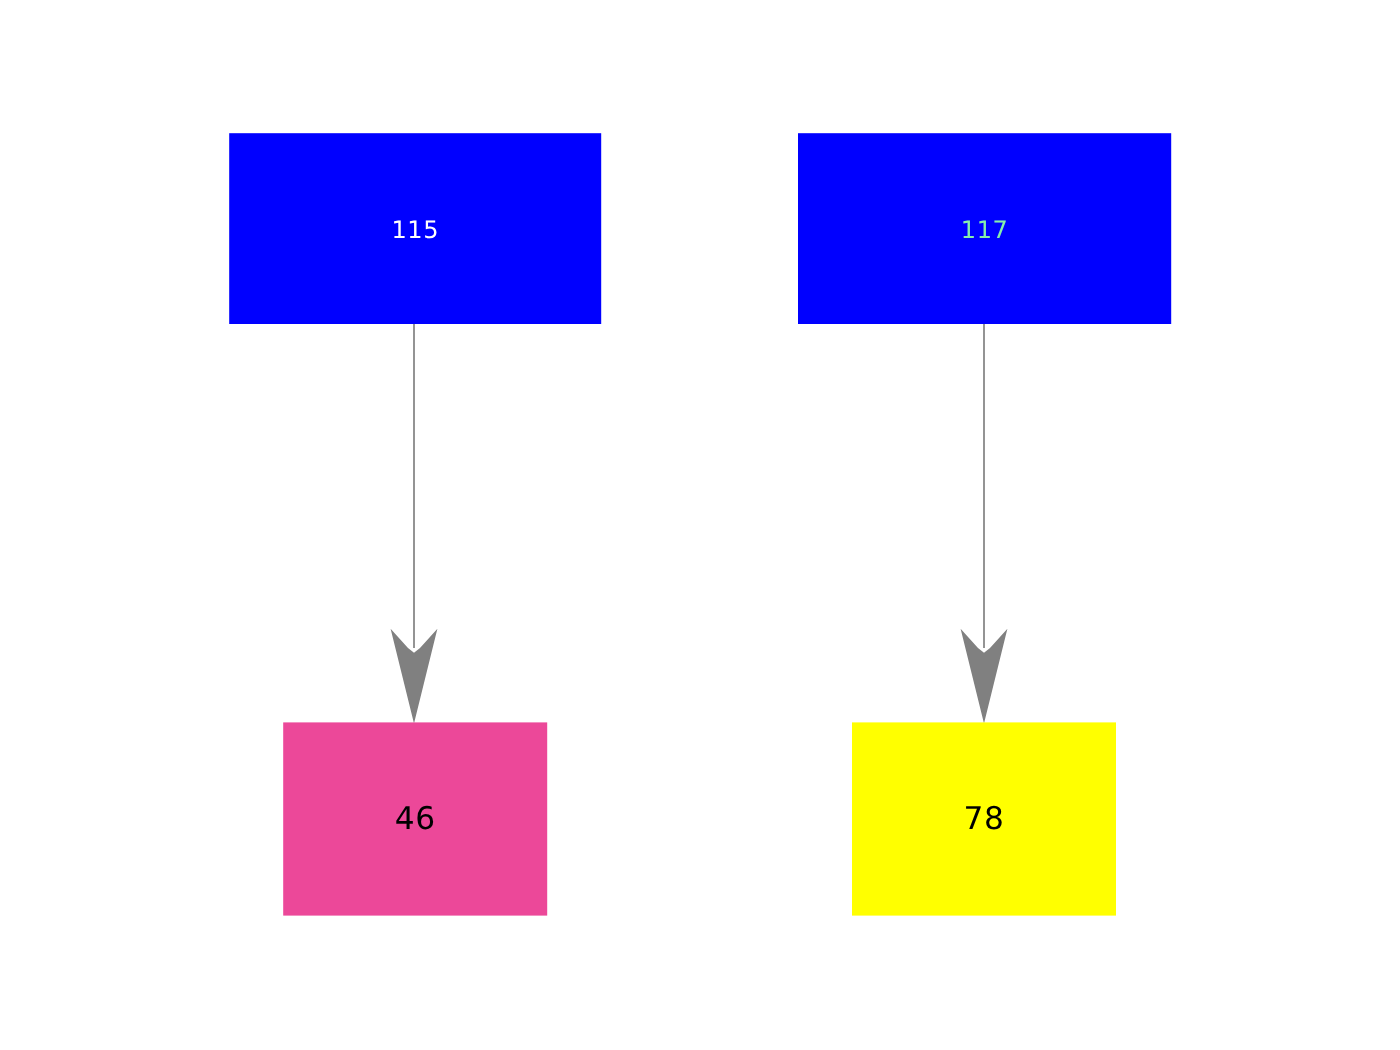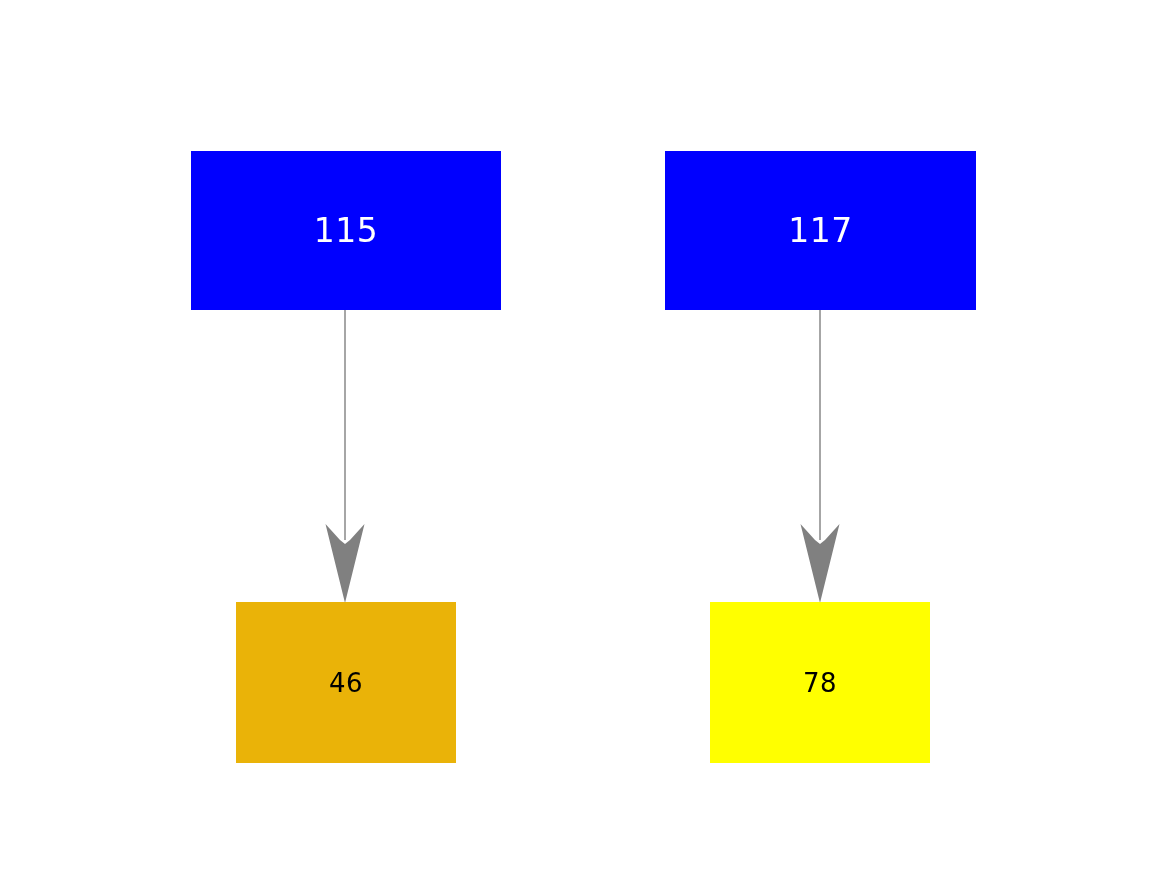--- a/index.html
+++ b/index.html
@@ -34,23 +34,22 @@
     justify-content: center;
     line-height: 1;
     user-select: none;
   }
   .node-label {
     display: block;
     line-height: 1;
     white-space: nowrap;
   }
   .node-source {
-    font-size: 33px;
+    font-size: 20px;
     letter-spacing: 0.5px;
-    margin-top: 40px;
   }
   .node-target {
     font-size: 26px;
     letter-spacing: 0.5px;
   }
 </style>
 </head>
 <body>
 
 <div id="canvas">
@@ -63,25 +62,25 @@
     <g>
       <line x1="820" y1="270" x2="820" y2="540" stroke="#808080" stroke-width="1.4"></line>
       <path d="M 820 603 L 800.5 524 L 815 540 L 820 544 L 825 540 L 839.5 524 Z" fill="#808080"></path>
     </g>
   </svg>
 
   <div class="node node-source" style="left:191px; top:111px; width:310px; height:159px; background:#0000ff; color:#ffffff;">
     <span class="node-label">115</span>
   </div>
 
-  <div class="node node-source" style="left:665px; top:111px; width:311px; height:159px; background:#0000ff; color:#ffffff;">
+  <div class="node node-source" style="left:665px; top:111px; width:311px; height:159px; background:#0000ff; color:#86efac;">
     <span class="node-label">117</span>
   </div>
 
-  <div class="node node-target" style="left:236px; top:602px; width:220px; height:161px; background:#eab308; color:#000000;">
+  <div class="node node-target" style="left:236px; top:602px; width:220px; height:161px; background:#ec4899; color:#000000;">
     <span class="node-label">46</span>
   </div>
 
   <div class="node node-target" style="left:710px; top:602px; width:220px; height:161px; background:#ffff00; color:#000000;">
     <span class="node-label">78</span>
   </div>
 
 </div>
 
 </body></html>

